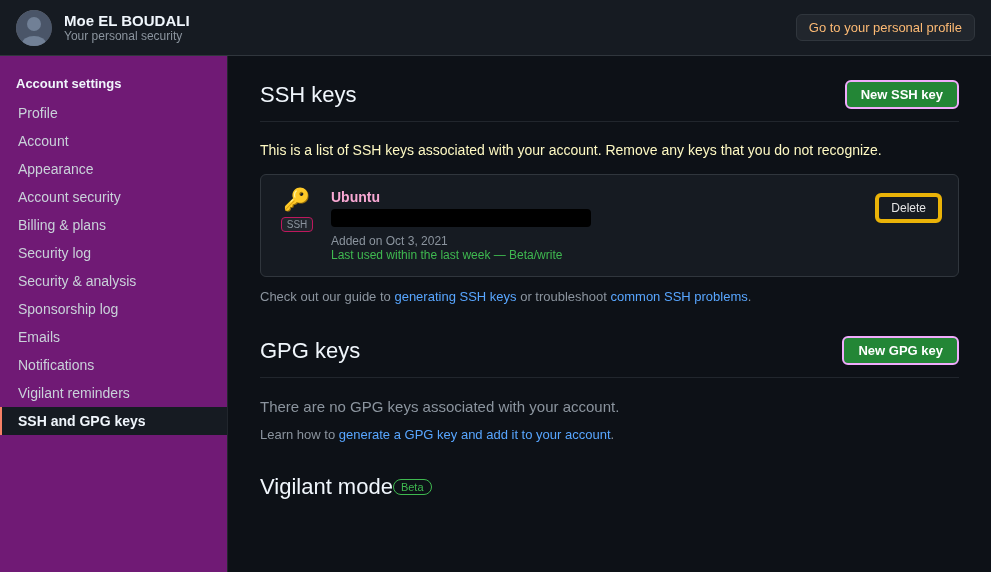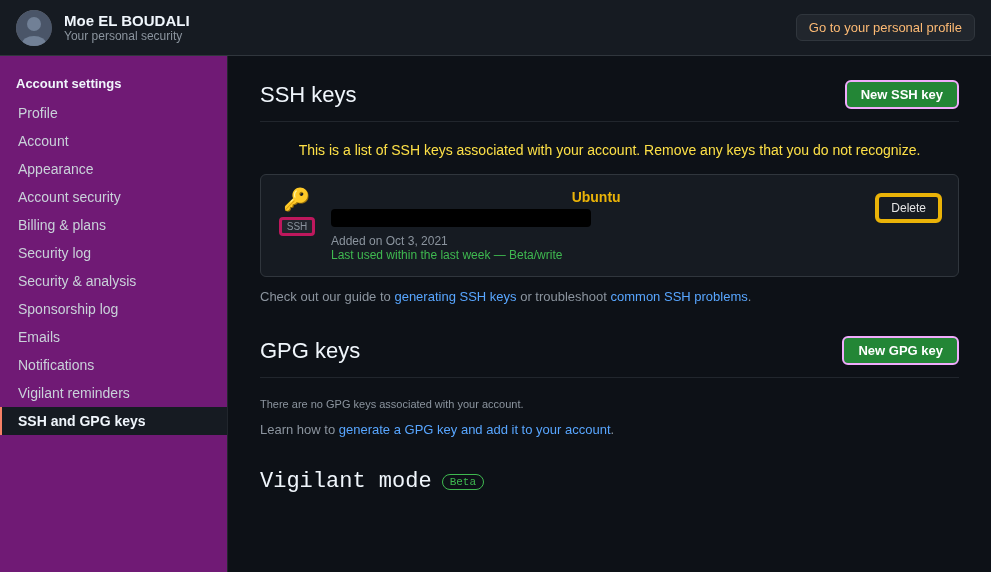--- a/index.html
+++ b/index.html
@@ -132,24 +132,23 @@
       background: #238636;
       border: 2px solid #f0abfc;
       color: #fff;
       padding: 5px 14px;
       border-radius: 6px;
       cursor: pointer;
       font-size: 13px;
       font-weight: 600;
     }
     .section-desc {
-      color: #fde047;
+      color: #fef9c3;
       margin-bottom: 16px;
       font-size: 14px;
-      text-align: center;
     }
     .section-border {
       border-bottom: 1px solid #21262d;
       margin-bottom: 20px;
     }
 
     
     .key-card {
       border: 1px solid #30363d;
       border-radius: 6px;
@@ -167,35 +166,34 @@
       gap: 6px;
       min-width: 40px;
     }
     .key-icon {
       color: #3fb950;
       font-size: 22px;
       line-height: 1;
     }
     .key-badge {
       background: #21262d;
-      border: 3px solid #be185d;
+      border: 1px solid #be185d;
       border-radius: 4px;
       color: #8b949e;
       font-size: 10px;
       padding: 1px 5px;
     }
     .key-info {
       flex: 1;
     }
     .key-name {
       font-weight: 600;
-      color: #eab308;
+      color: #f9a8d4;
       font-size: 14px;
       margin-bottom: 4px;
-      text-align: center;
     }
     .key-fingerprint {
       background: #0d1117;
       border-radius: 4px;
       padding: 2px 8px;
       font-family: 'SFMono-Regular', Consolas, monospace;
       font-size: 12px;
       color: #8b949e;
       display: inline-block;
       margin-bottom: 4px;
@@ -234,31 +232,29 @@
     }
     .link-blue {
       color: #58a6ff;
       text-decoration: none;
       cursor: pointer;
     }
 
     
     .gpg-desc {
       color: #8b949e;
-      font-size: 11px;
+      font-size: 15px;
       margin-bottom: 0;
     }
 
     
     .vigilant-header {
       display: flex;
       align-items: center;
-      gap: 10px;
       margin-bottom: 20px;
-      font-family: Liberation Mono, monospace;
     }
     .beta-badge {
       background: transparent;
       border: 1px solid #3fb950;
       color: #3fb950;
       font-size: 11px;
       padding: 1px 7px;
       border-radius: 20px;
     }
   </style>

